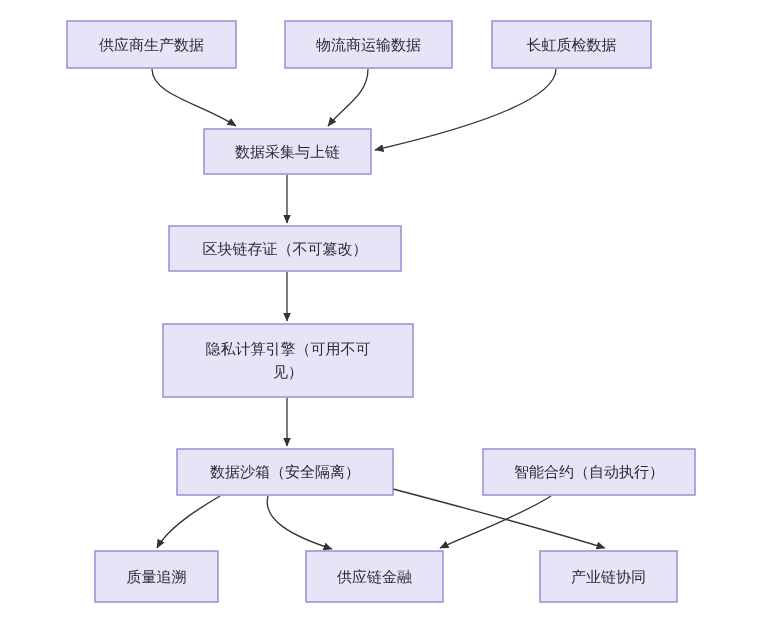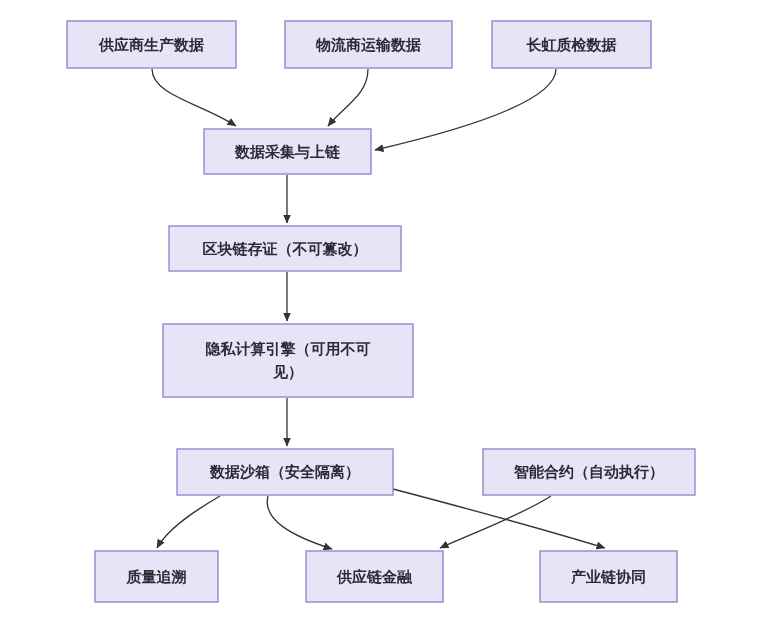--- a/index.html
+++ b/index.html
@@ -7,21 +7,20 @@
     padding: 0;
     background: #ffffff;
   }
   #canvas {
     position: relative;
     width: 760px;
     height: 625px;
     background: #ffffff;
     font-family: "DejaVu Sans", "Liberation Sans", sans-serif;
     overflow: hidden;
-    font-weight: bold;
   }
   svg#flow {
     position: absolute;
     left: 0;
     top: 0;
     width: 760px;
     height: 625px;
     display: block;
   }
   .node-rect {

